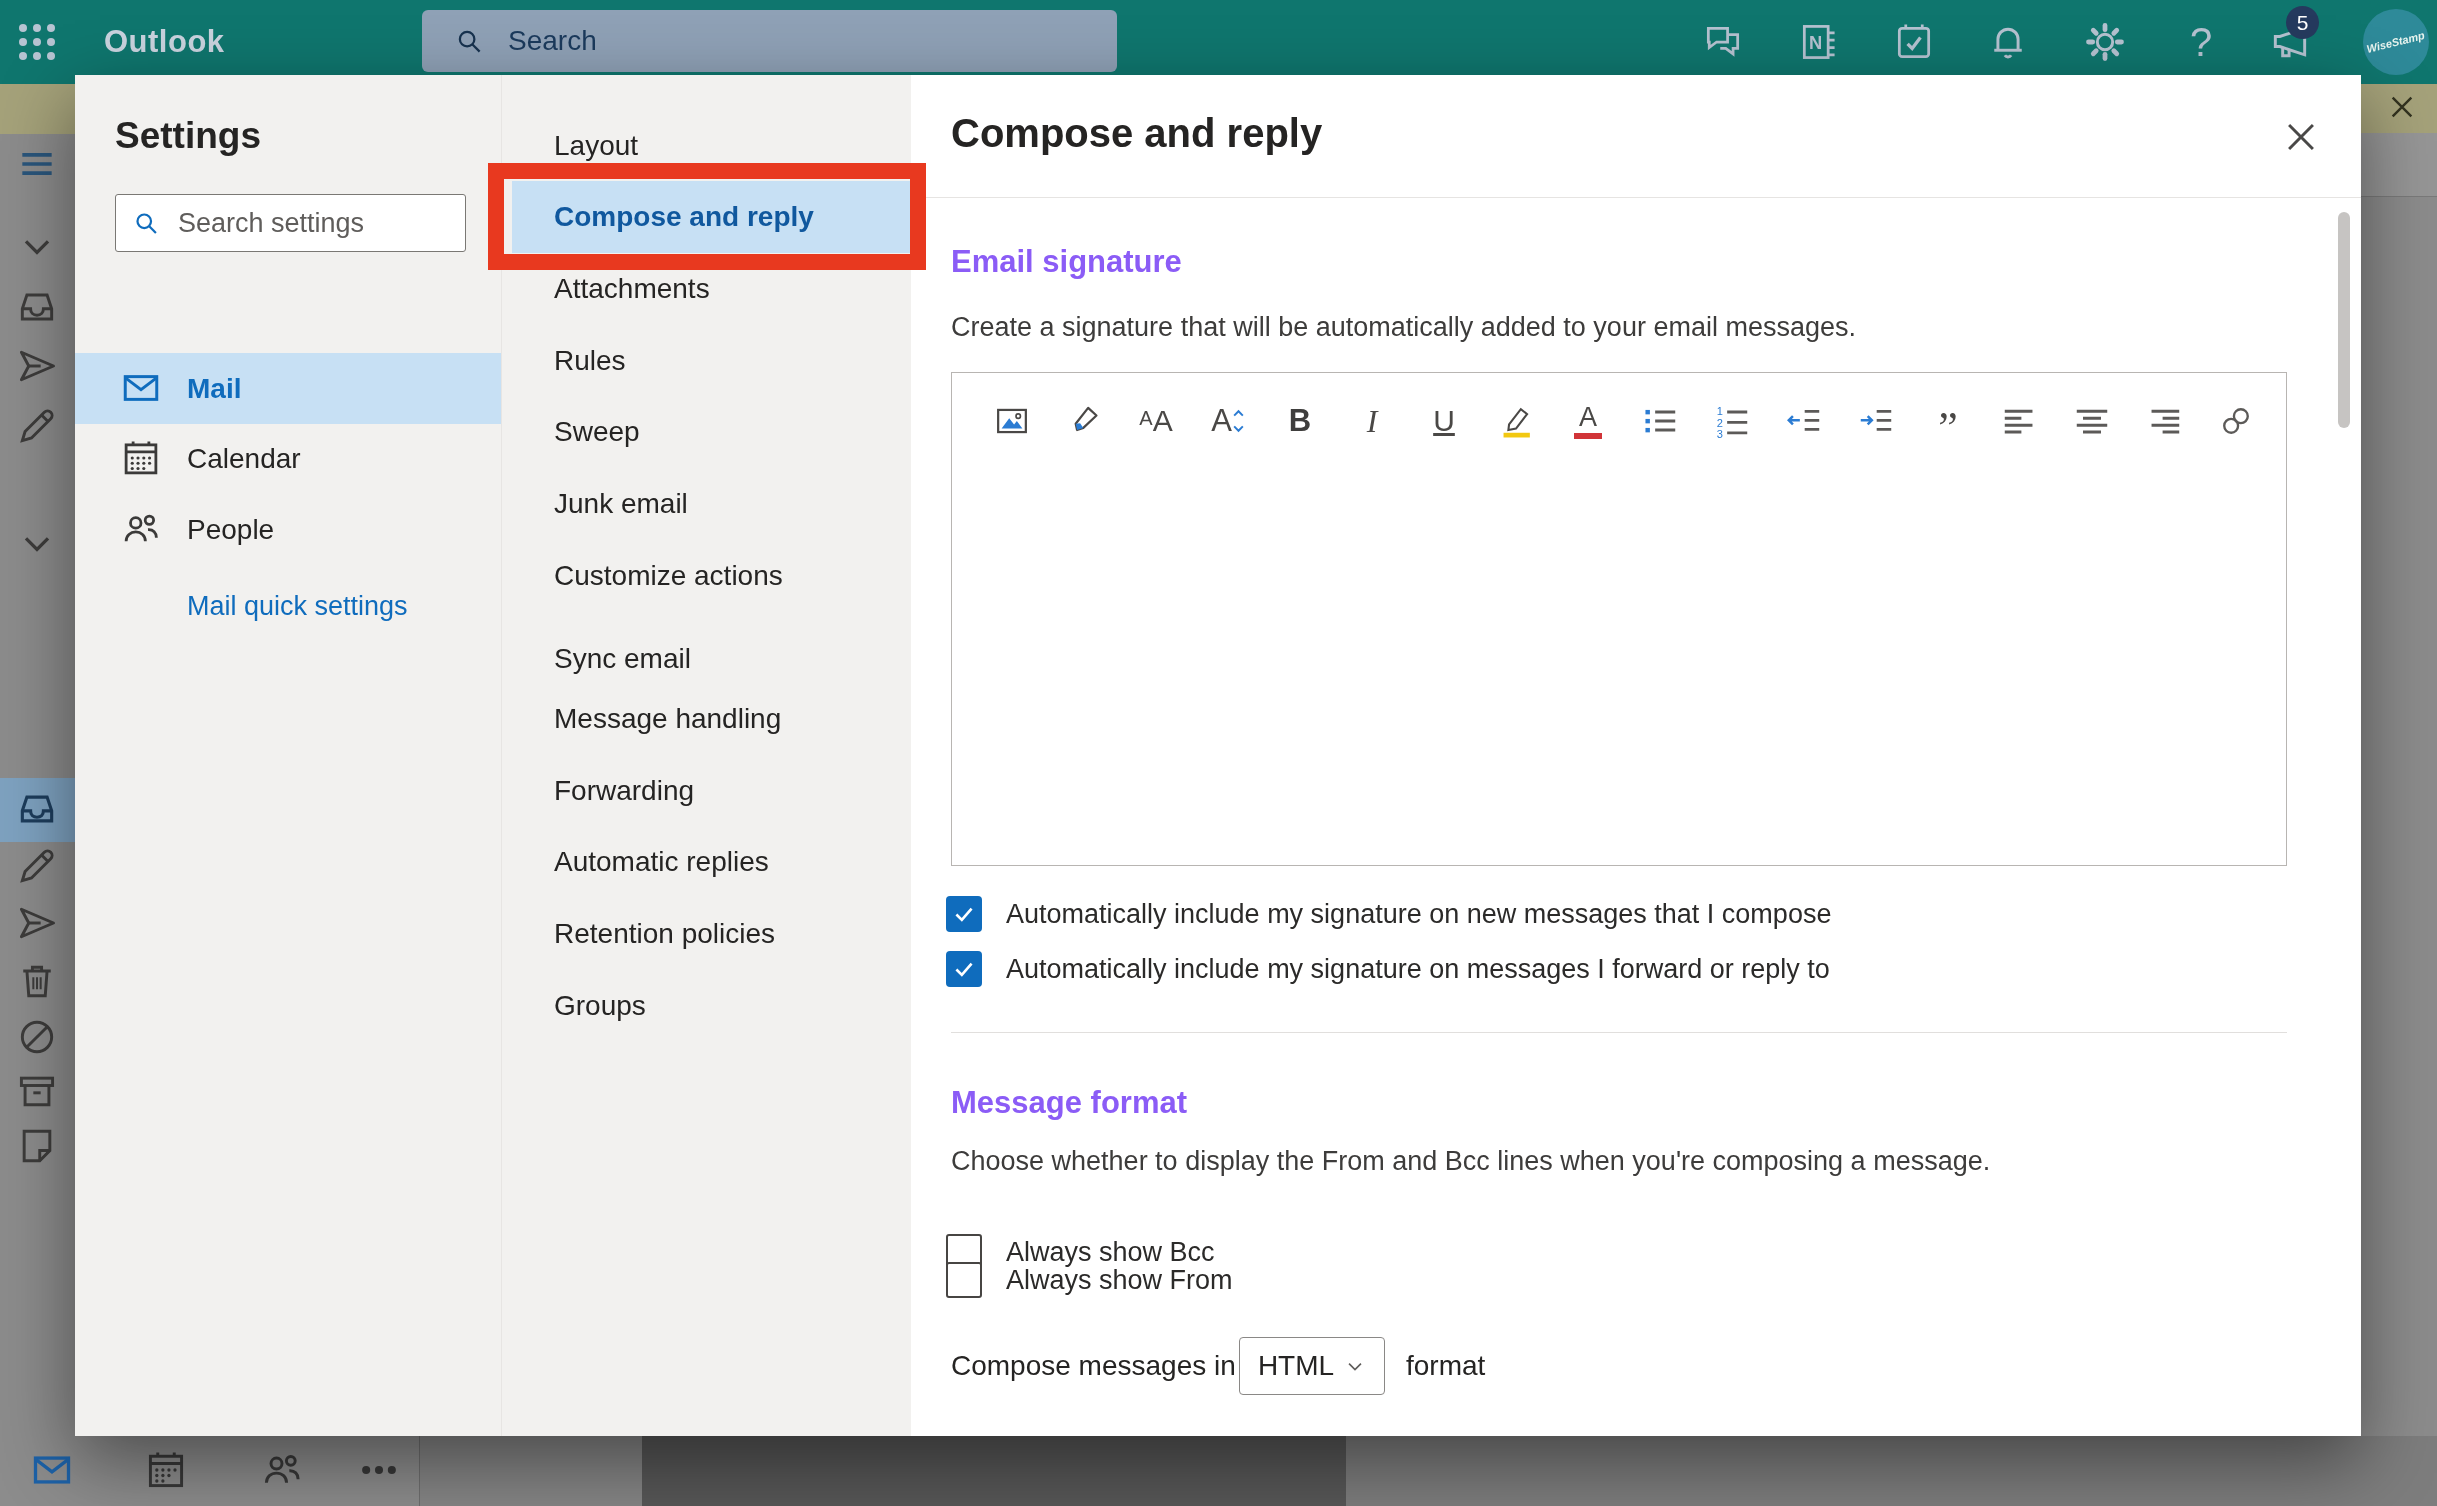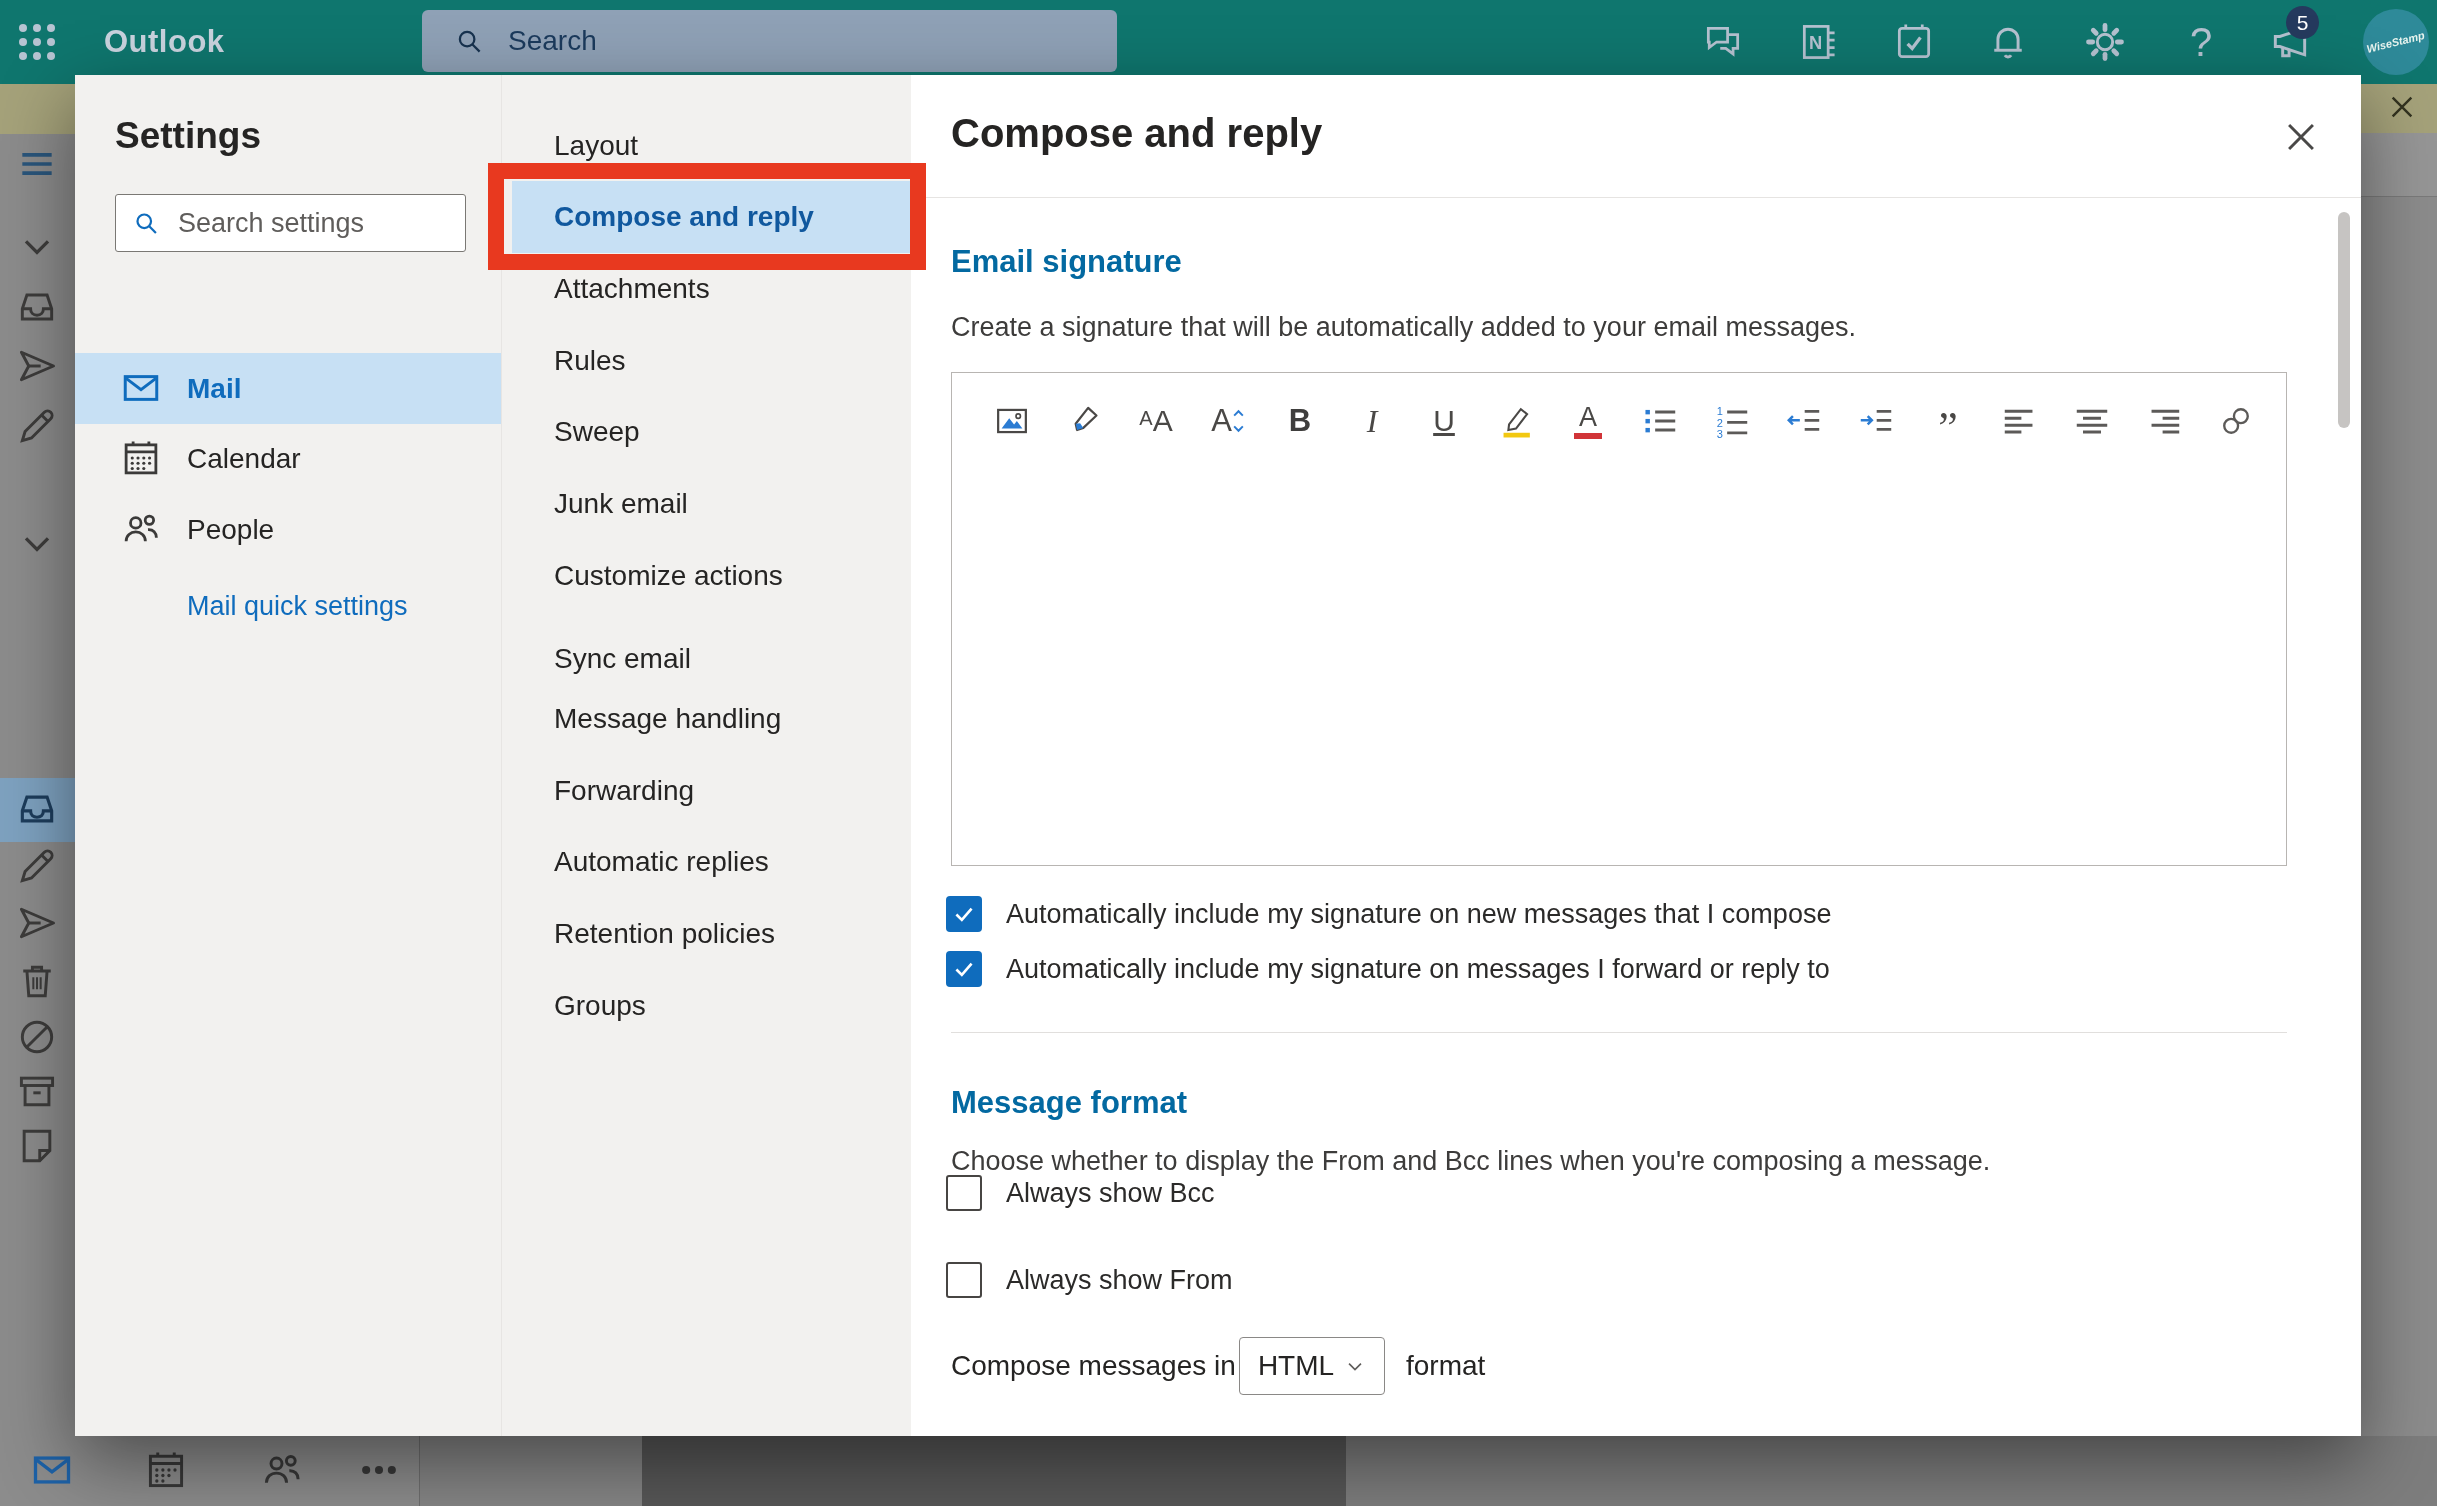--- a/index.html
+++ b/index.html
@@ -61,21 +61,21 @@
   #navsel{position:absolute;left:10px;top:106px;width:400px;height:72px;background:#c7e0f4;}
   .navitem.selected{color:#10589e;font-weight:600;}
   #redbox{position:absolute;left:413px;top:88px;width:438px;height:107px;border:16px solid #e8391f;z-index:60;pointer-events:none;}
 
   #panel-title{position:absolute;left:40px;top:36px;font-size:40px;font-weight:600;color:#252423;}
   #panel-close{position:absolute;left:1368px;top:40px;width:44px;height:44px;color:#494847;cursor:pointer;}
   #panel-close svg{width:100%;height:100%;}
   #hdr-divider{position:absolute;left:0;top:122px;width:1450px;height:1px;background:#e6e4e2;}
   #vscroll{position:absolute;left:1427px;top:137px;width:12px;height:216px;border-radius:6px;background:#c6c4c2;}
 
-  .h2{position:absolute;left:40px;font-size:31px;font-weight:600;color:#0369a1;}
+  .h2{position:absolute;left:40px;font-size:31px;font-weight:600;color:#8b5cf6;}
   .desc{position:absolute;left:40px;font-size:27px;color:#3d3c3b;}
 
   #editor{position:absolute;left:40px;top:297px;width:1336px;height:494px;border:1px solid #b8b5b2;background:#fff;}
   #fmt-toolbar{position:absolute;left:0;top:0;width:100%;height:96px;display:flex;align-items:center;padding-left:38px;gap:28px;}
   .tbi{width:44px;height:44px;display:flex;align-items:center;justify-content:center;color:#4a4846;cursor:pointer;flex:0 0 auto;}
   .tbi svg{width:36px;height:36px;}
   .tbtxt{font-size:30px;color:#4a4846;}
   .fc{display:flex;flex-direction:column;align-items:center;line-height:1;}
   .fc .bar{width:28px;height:6px;margin-top:2px;}
   #sig-body{position:absolute;left:0;top:96px;width:100%;height:396px;}
@@ -541,21 +541,21 @@
             </svg>
           </span>
         <span class="cblabel">Automatically include my signature on messages I forward or reply to</span>
       </div>
 
       <div id="divider2"></div>
 
       <div class="h2" style="top:1010px;">Message format</div>
       <div class="desc" style="top:1071px;">Choose whether to display the From and Bcc lines when you're composing a message.</div>
 
-      <div class="cbrow" style="top:1100px;padding-left:12px;">
+      <div class="cbrow" style="top:1159px;padding-left:12px;">
         <span class="cb unchecked"></span>
         <span class="cblabel">Always show Bcc</span>
       </div>
       <div class="cbrow" style="top:1187px;">
         <span class="cb unchecked"></span>
         <span class="cblabel">Always show From</span>
       </div>
 
       <div id="composerow">
         <span class="pre">Compose messages in</span>

